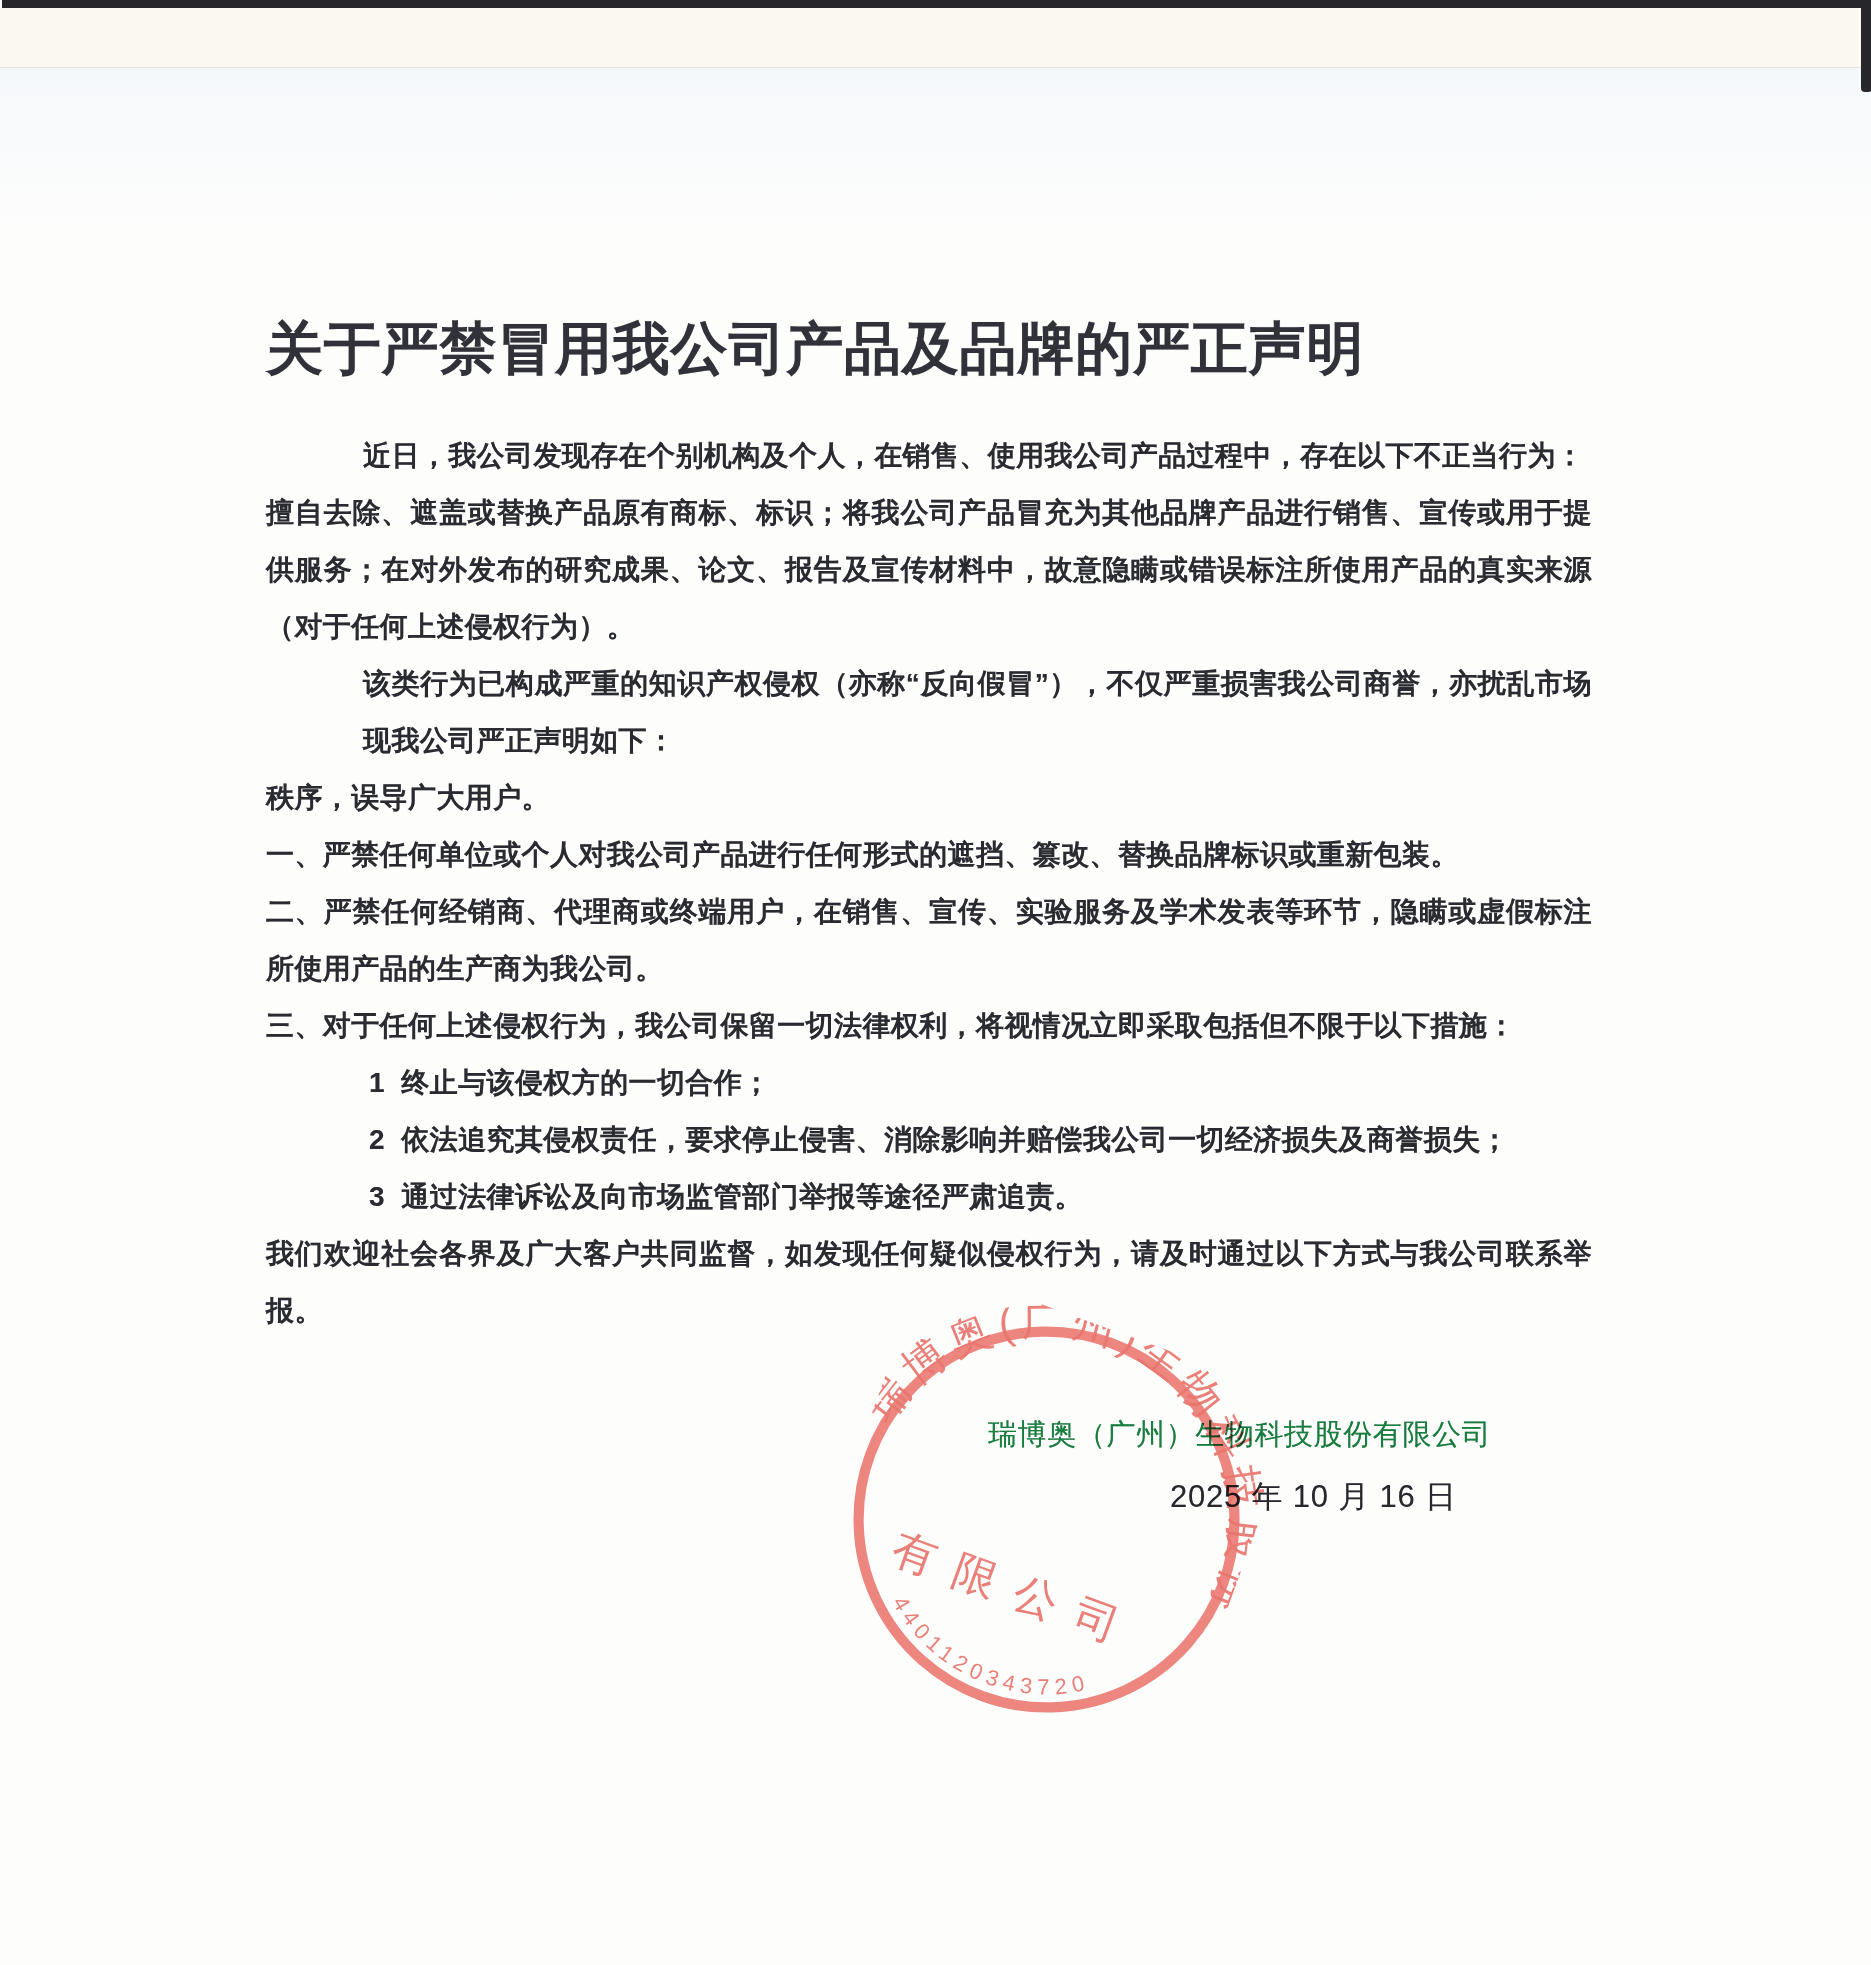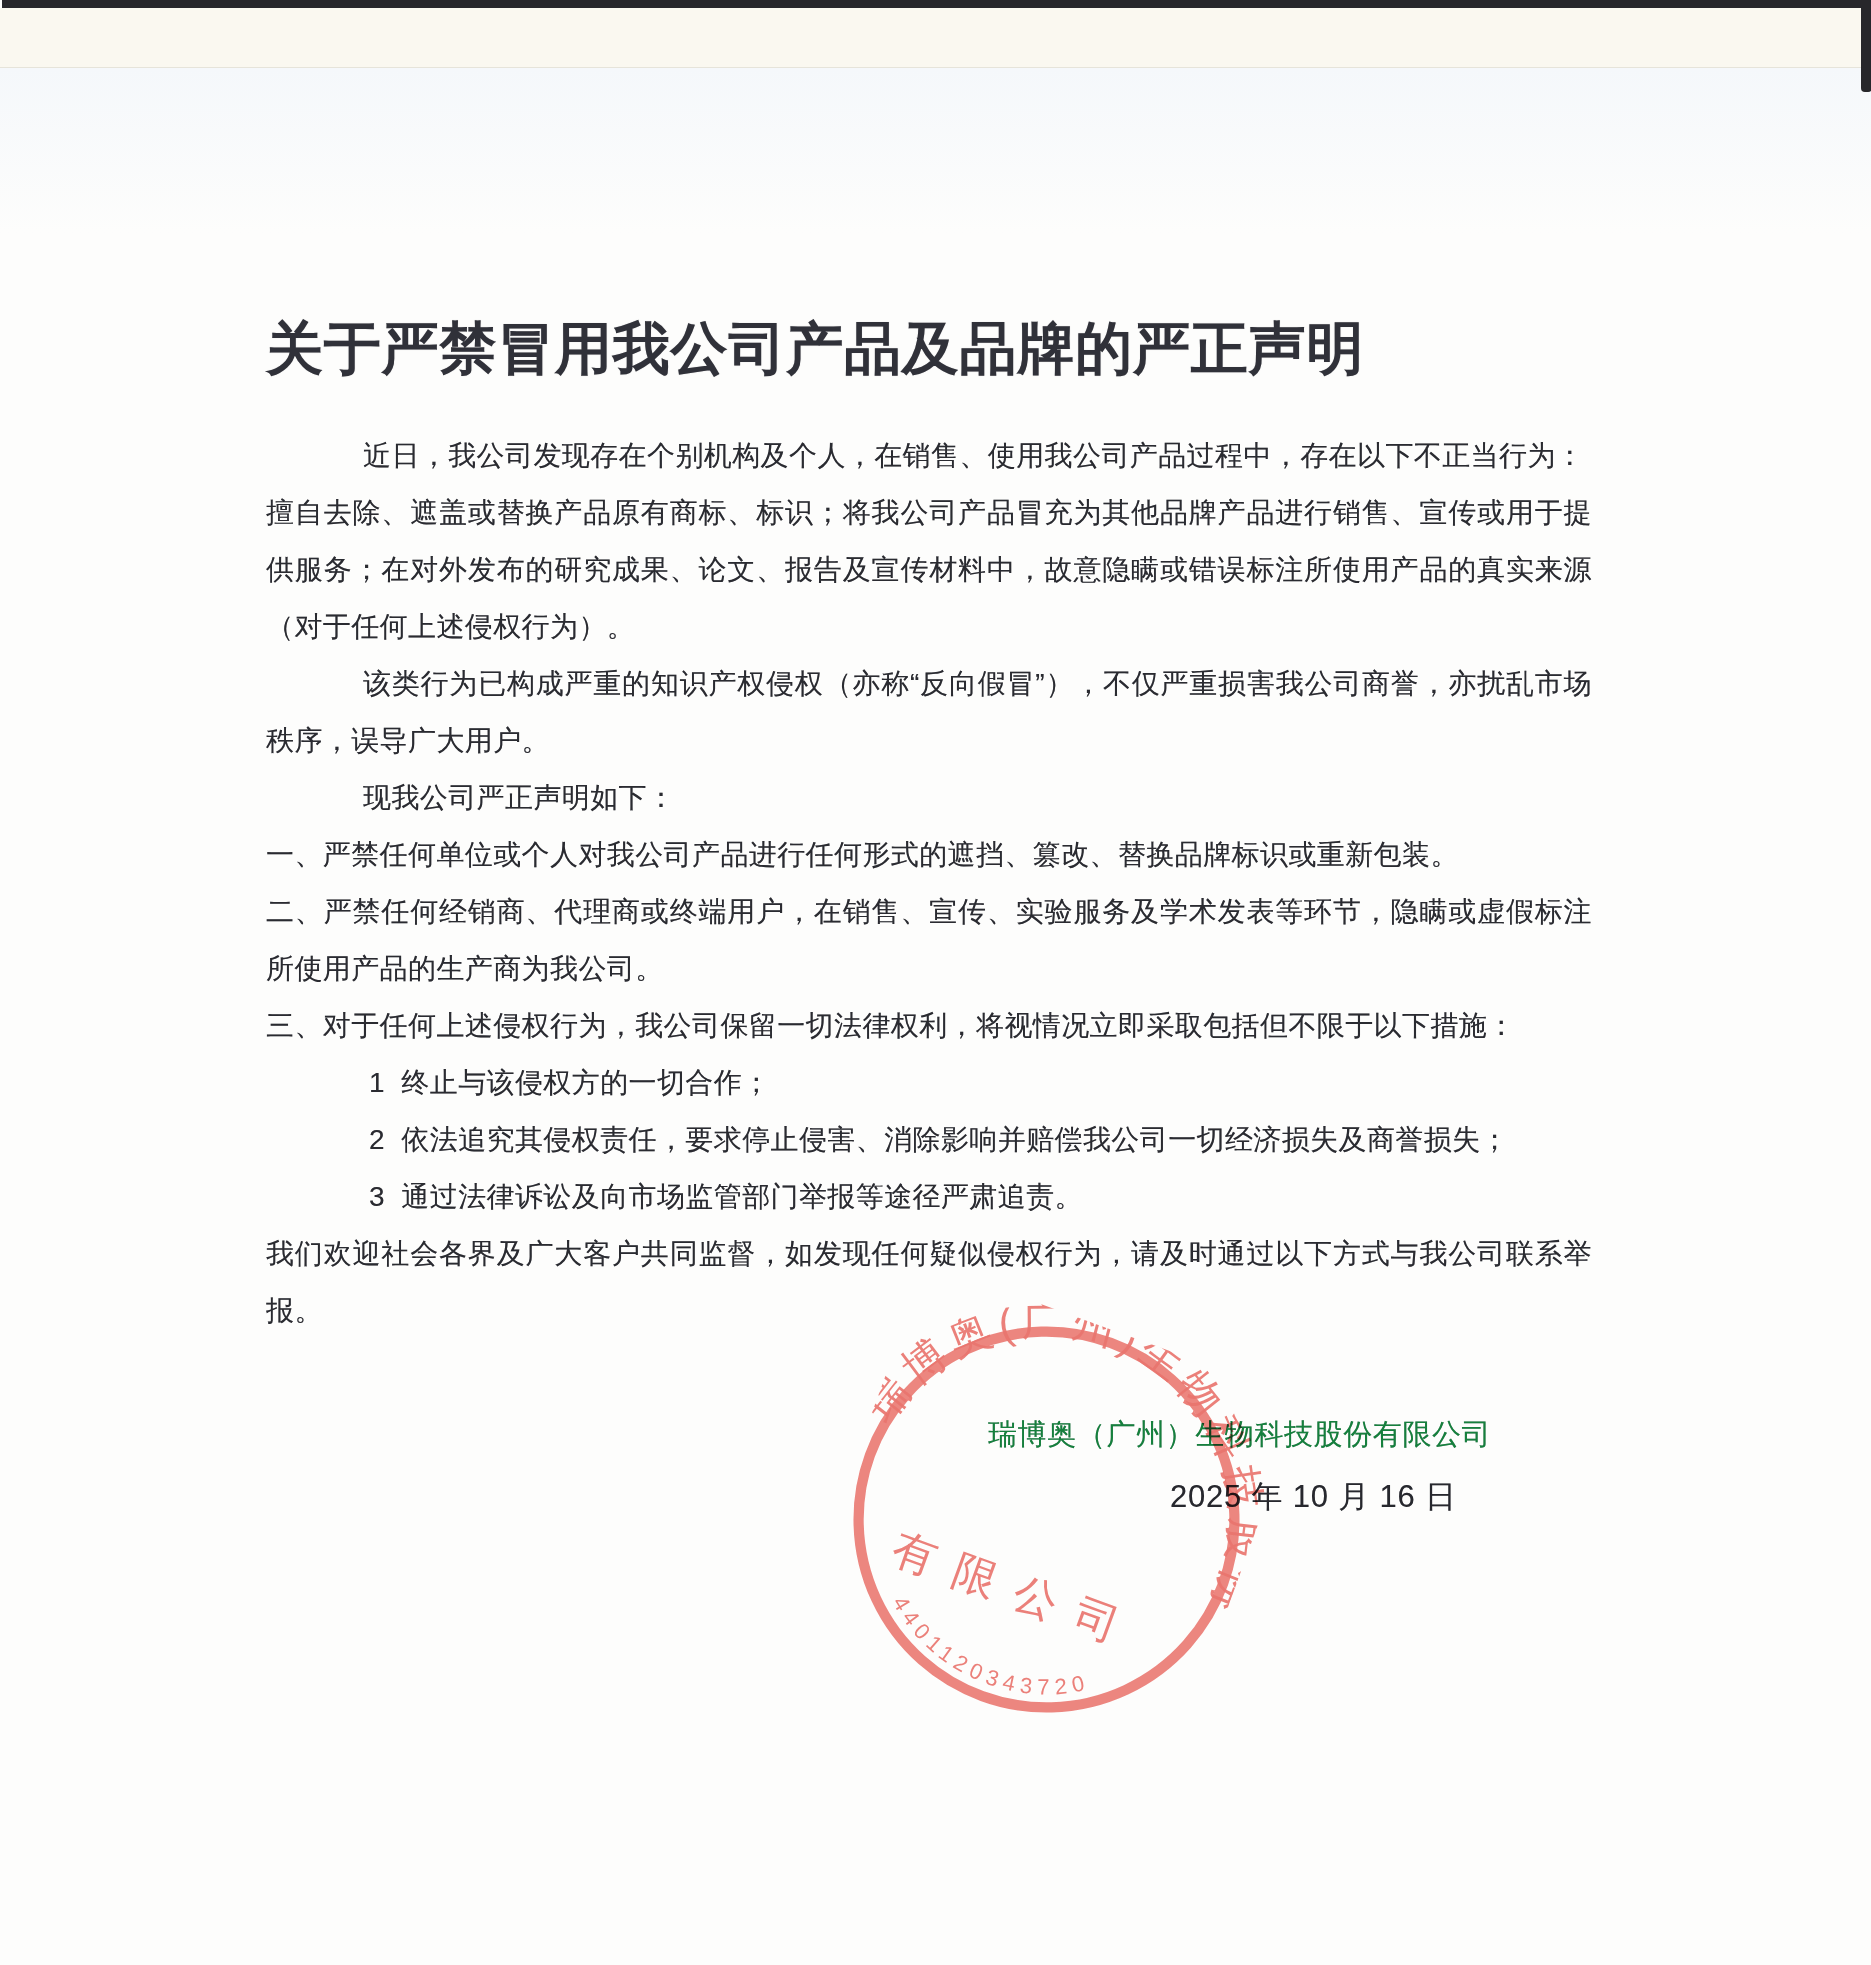--- a/index.html
+++ b/index.html
@@ -19,21 +19,21 @@
   .paper-cool{position:absolute;top:68px;left:0;right:0;height:165px;background:linear-gradient(#f5f8fb,#fdfdfc);}
 
   
   .title{
     position:absolute;left:266px;top:314px;width:1326px;height:69px;
     line-height:69px;text-align:left;
     font-size:57px;font-weight:600;color:#303139;letter-spacing:0.8px;
     text-shadow:0 0 0.8px rgba(44,44,52,.35);
     margin:0;
   }
-  .body-text{position:absolute;left:266px;top:427px;width:1326px;color:#2a2b31;}
+  .body-text{position:absolute;left:266px;top:427px;width:1326px;color:#2a2b31;font-weight:bold;}
   .line{
     height:57px;line-height:57px;font-size:28px;letter-spacing:0.4px;
     text-align:justify;text-align-last:left;text-justify:inter-character;
     text-shadow:0 0 0.6px rgba(42,43,49,.4);
     white-space:pre-wrap;overflow:visible;
   }
   .line.just{text-align-last:justify;}
   .line.ind1{padding-left:97px;}
   .line.ind2{padding-left:103px;}
 
@@ -72,22 +72,22 @@
   <div class="scan-bar-right"></div>
 
   <h1 class="title">关于严禁冒用我公司产品及品牌的严正声明</h1>
 
   <div class="body-text" id="body-lines">
       <div class="line ind1">近日，我公司发现存在个别机构及个人，在销售、使用我公司产品过程中，存在以下不正当行为：</div>
       <div class="line just">擅自去除、遮盖或替换产品原有商标、标识；将我公司产品冒充为其他品牌产品进行销售、宣传或用于提</div>
       <div class="line just">供服务；在对外发布的研究成果、论文、报告及宣传材料中，故意隐瞒或错误标注所使用产品的真实来源</div>
       <div class="line">（对于任何上述侵权行为）。</div>
       <div class="line just ind1">该类行为已构成严重的知识产权侵权（亦称“反向假冒”），不仅严重损害我公司商誉，亦扰乱市场</div>
+      <div class="line ind1">现我公司严正声明如下：</div>
       <div class="line">秩序，误导广大用户。</div>
-      <div class="line ind1">现我公司严正声明如下：</div>
       <div class="line">一、严禁任何单位或个人对我公司产品进行任何形式的遮挡、篡改、替换品牌标识或重新包装。</div>
       <div class="line just">二、严禁任何经销商、代理商或终端用户，在销售、宣传、实验服务及学术发表等环节，隐瞒或虚假标注</div>
       <div class="line">所使用产品的生产商为我公司。</div>
       <div class="line">三、对于任何上述侵权行为，我公司保留一切法律权利，将视情况立即采取包括但不限于以下措施：</div>
       <div class="line ind2">1  终止与该侵权方的一切合作；</div>
       <div class="line ind2">2  依法追究其侵权责任，要求停止侵害、消除影响并赔偿我公司一切经济损失及商誉损失；</div>
       <div class="line ind2">3  通过法律诉讼及向市场监管部门举报等途径严肃追责。</div>
       <div class="line just">我们欢迎社会各界及广大客户共同监督，如发现任何疑似侵权行为，请及时通过以下方式与我公司联系举</div>
       <div class="line">报。</div>
     </div>

